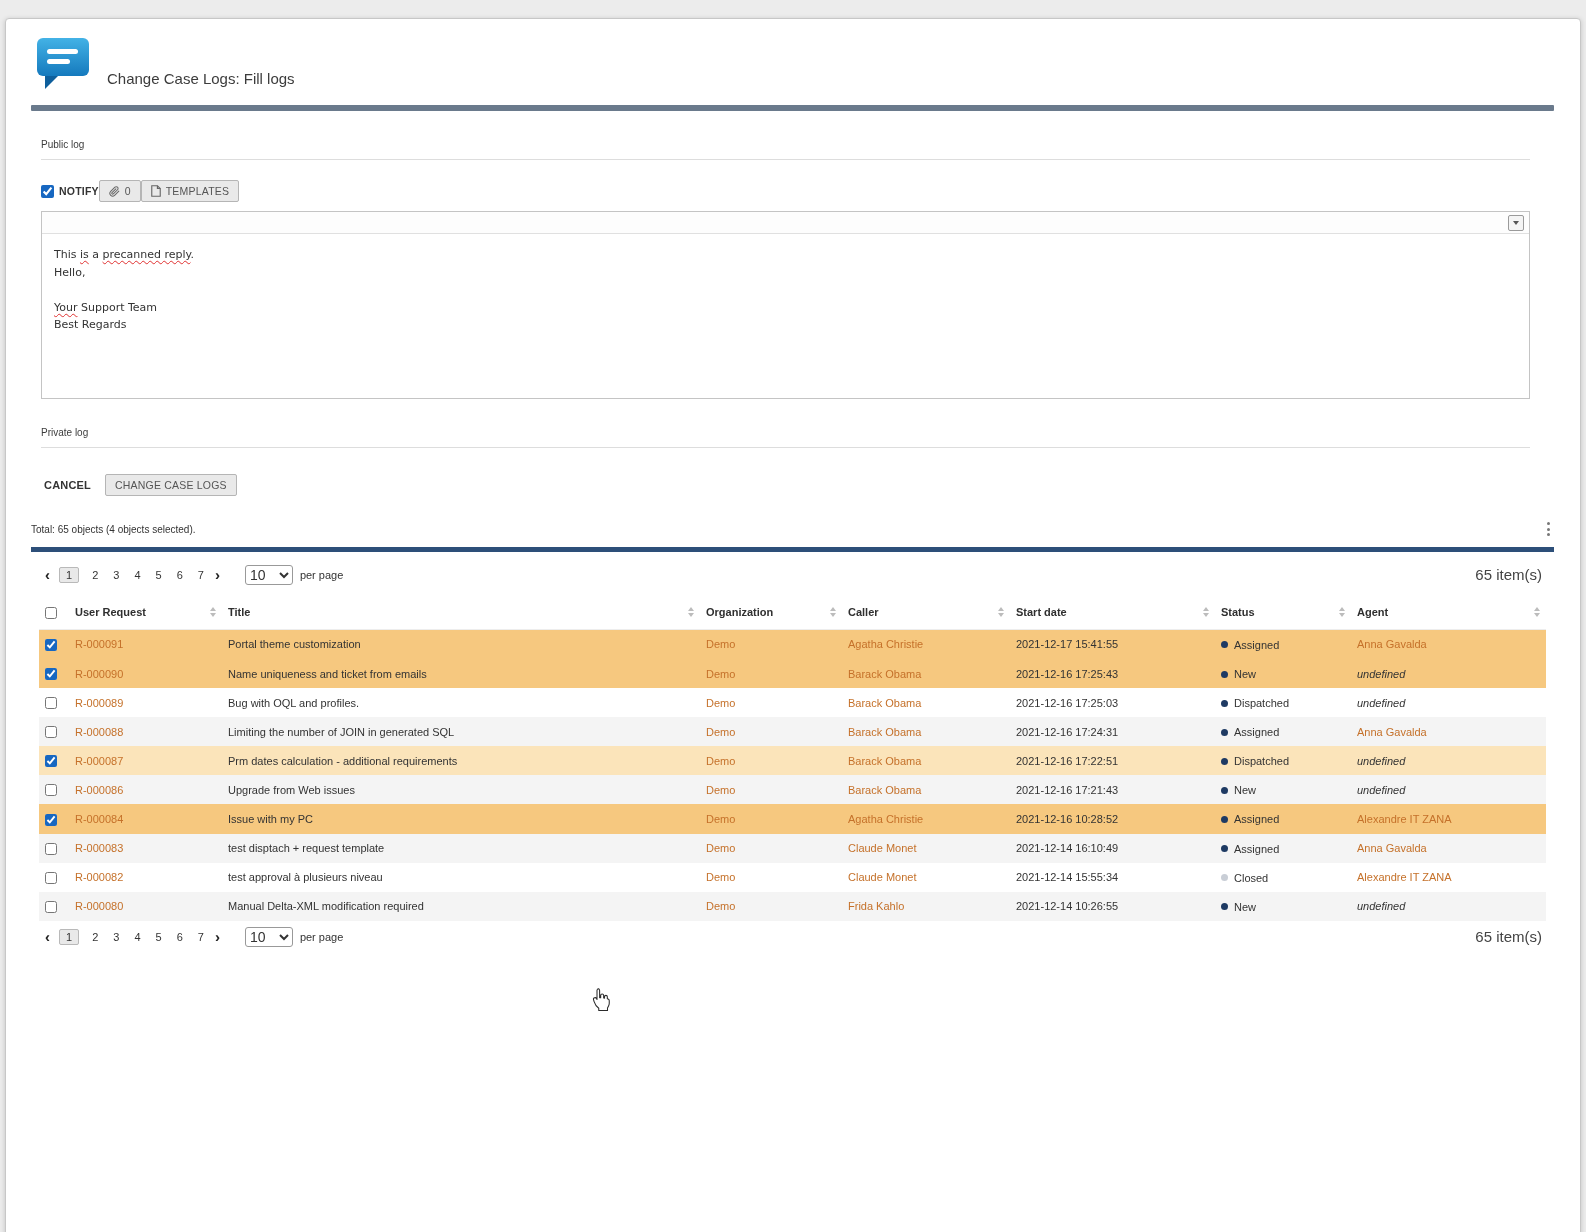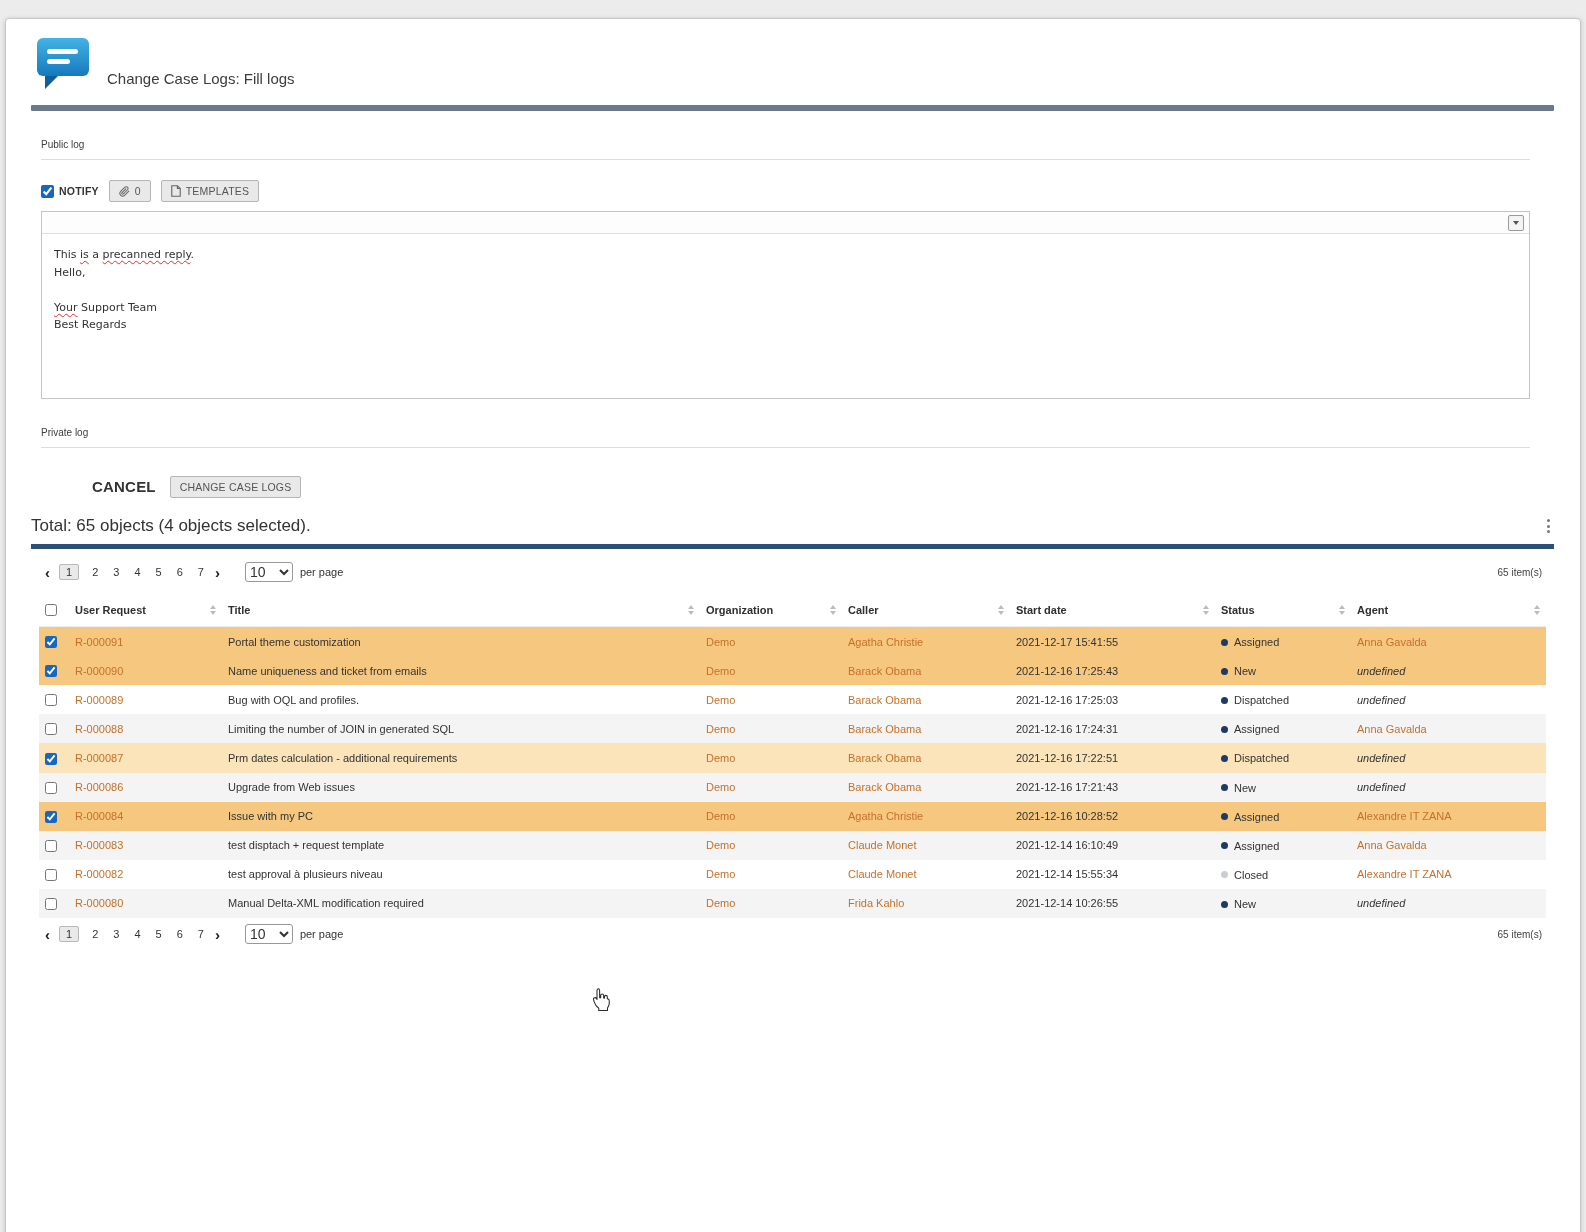--- a/index.html
+++ b/index.html
@@ -10,62 +10,62 @@
   
   .header{display:flex;align-items:flex-end;gap:14px;padding:16px 30px 0 25px;}
   .app-icon{display:inline-block;line-height:0;}
   .hdr-title{font-size:15px;font-weight:400;color:#3c3c3c;margin:0 0 4px 0;}
   .topbar{height:6px;background:#6a7a8c;margin:14px 26px 0 25px;border-radius:1px;}
 
   
   .content{padding:0 50px 0 35px;}
   .sec-heading{font-size:10px;font-weight:400;color:#3c3c3c;margin:28px 0 0 0;padding-bottom:9px;
     border-bottom:1px solid #ddd;}
-  .toolbar-row{display:flex;align-items:center;gap:10px;margin-top:20px;}
+  .toolbar-row{display:flex;align-items:center;margin-top:20px;}
   .notify{display:flex;align-items:center;gap:5px;cursor:pointer;}
   .notify input{width:13px;height:13px;accent-color:#1767c1;margin:0;}
   .notify span{font-size:10.5px;font-weight:bold;color:#333;letter-spacing:.2px;}
   .btn{display:inline-flex;align-items:center;gap:5px;background:#e9e9e9;border:1px solid #b5b5b5;
     border-radius:2px;color:#555;font-size:10.5px;font-family:inherit;padding:4px 9px;cursor:pointer;
     letter-spacing:.2px;}
   .btn svg{display:block;}
-  .flat{background:none;border:none;font-family:inherit;font-size:15px;font-weight:bold;color:#333;
-    padding:4px 6px;cursor:pointer;letter-spacing:.2px;margin-left:48px;}
+  .flat{background:none;border:none;font-family:inherit;font-size:11px;font-weight:bold;color:#333;
+    padding:4px 6px;cursor:pointer;letter-spacing:.2px;}
 
   .editor{border:1px solid #c4c4c4;margin-top:9px;background:#fff;}
   .editor-toolbar{height:21px;border-bottom:1px solid #e0e0e0;background:#fdfdfd;position:relative;}
   .tb-toggle{position:absolute;right:5px;top:3px;width:14px;height:14px;border:1px solid #9a9a9a;
     border-radius:2px;background:#f4f4f4;display:flex;align-items:center;justify-content:center;cursor:pointer;}
   .tb-toggle i{width:0;height:0;border-left:3px solid transparent;border-right:3px solid transparent;
     border-top:4px solid #555;}
   .editor-body{padding:12px 12px;font-family:"DejaVu Sans",sans-serif;font-size:11px;line-height:17.5px;
     color:#333;}
   .editor-body .miss{text-decoration:underline wavy #e03131 1px;text-underline-offset:2px;}
   .pub-body{height:140px;}
   .priv-body{height:148px;}
   .placeholder{color:#9a9a9a;}
 
   .actions{display:flex;align-items:center;gap:8px;margin:26px 0 0 -3px;}
 
   
-  .summary-row{display:flex;justify-content:space-between;align-items:center;margin:17px 26px 8px 25px;
-    font-size:17px;color:#333;}
+  .summary-row{display:flex;justify-content:space-between;align-items:center;margin:24px 26px 8px 25px;
+    font-size:10px;color:#333;}
   .kebab{display:flex;flex-direction:column;align-items:center;cursor:pointer;padding:1px 4px;}
   .kebab i{width:3px;height:3px;border-radius:50%;background:#777;margin:1.3px 0;}
   .panel-bar{height:5px;background:#2d4f79;margin:0 26px 0 25px;}
   .results{margin:0 26px 0 25px;padding:13px 8px 12px;}
 
   .pager{display:flex;align-items:center;gap:7px;font-size:11px;color:#333;padding:0 4px;}
   .arrow{font-size:15px;font-weight:bold;color:#222;cursor:pointer;padding:0 2px;line-height:1;}
   .pages{display:flex;align-items:center;gap:11px;}
   .pages .page{cursor:pointer;color:#333;padding:2px 2px;}
   .pages .page.cur{border:1px solid #b9b9b9;background:#e9e9e9;border-radius:2px;padding:1px 6px;}
   .pager select{margin-left:16px;width:48px;height:20px;font-size:14px;font-family:inherit;
     border:1px solid #999;border-radius:3px;background:#fff;color:#333;}
-  .items-count{margin-left:auto;font-size:10px;color:#444;}
+  .items-count{margin-left:auto;font-size:15px;color:#444;}
 
   table.grid{width:100%;border-collapse:collapse;font-size:11px;margin-top:11px;table-layout:fixed;}
   .grid th{text-align:left;font-weight:bold;color:#2f2f2f;padding:10px 6px;position:relative;
     border-bottom:1px solid #ededed;}
   .grid td{padding:8px 6px;color:#333;overflow:hidden;white-space:nowrap;text-overflow:ellipsis;}
   .grid .chk{width:30px;text-align:left;}
   .grid input[type=checkbox]{width:12px;height:12px;accent-color:#1767c1;margin:0;vertical-align:middle;}
   .sort{position:absolute;right:6px;top:50%;transform:translateY(-50%);display:flex;flex-direction:column;
     align-items:center;cursor:pointer;}
   .sort b{display:block;width:0;height:0;border-left:3px solid transparent;border-right:3px solid transparent;}

